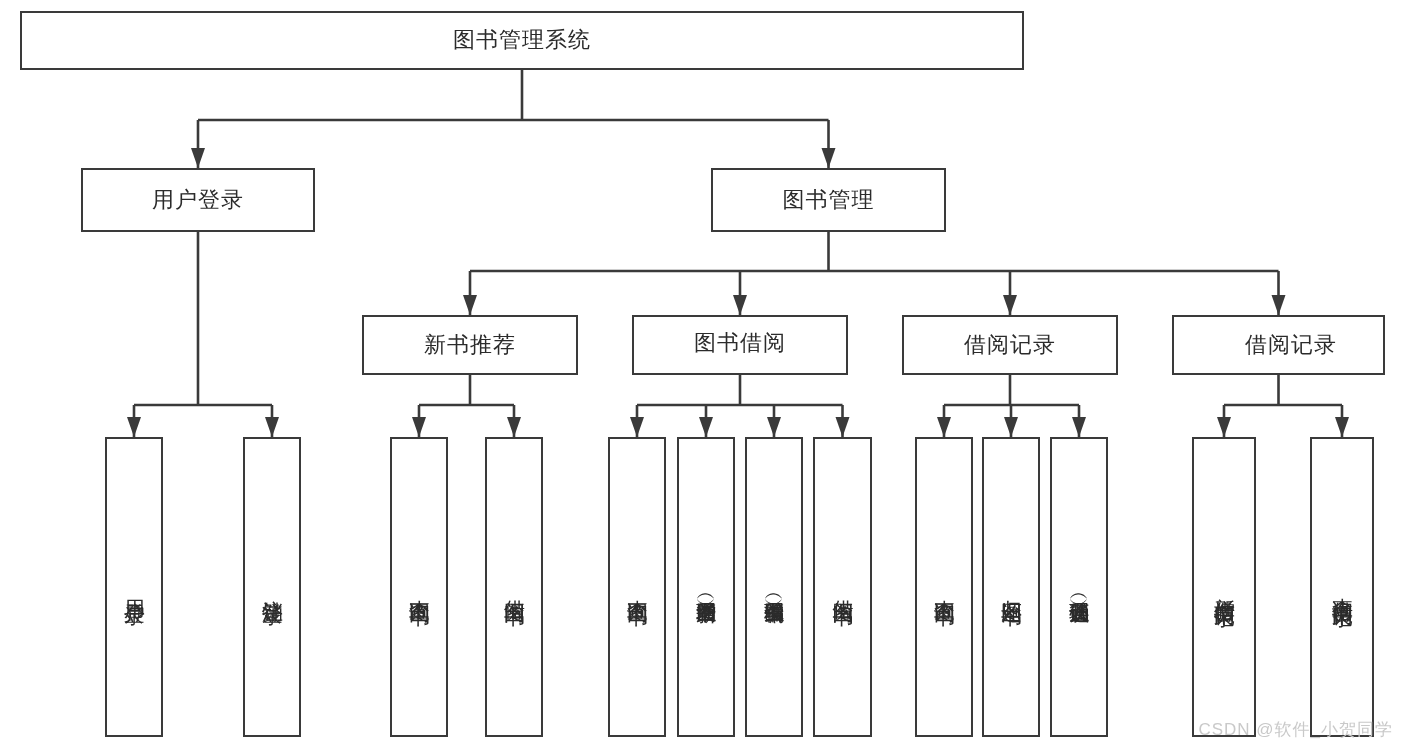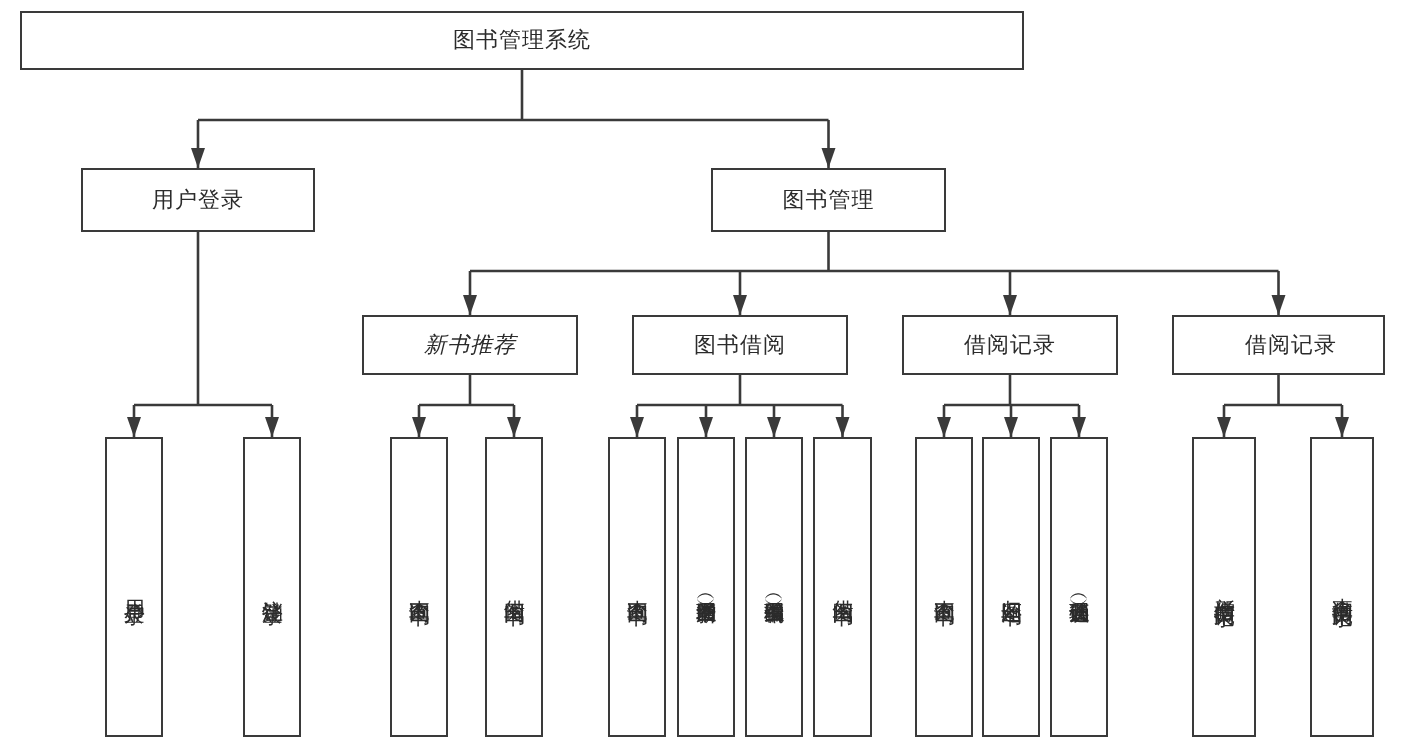--- a/index.html
+++ b/index.html
@@ -115,24 +115,24 @@
   <div id="nodes">
       <div class="node-box" style="left: 20px; top: 11px; width: 1004px; height: 59px;">
         <span class="node-label-h">图书管理系统</span>
       </div>
       <div class="node-box" style="left: 81px; top: 168px; width: 234px; height: 64px;">
         <span class="node-label-h">用户登录</span>
       </div>
       <div class="node-box" style="left: 711px; top: 168px; width: 235px; height: 64px;">
         <span class="node-label-h">图书管理</span>
       </div>
-      <div class="node-box" style="left: 362px; top: 315px; width: 216px; height: 60px; font-style: italic;">
+      <div class="node-box" style="left: 362px; top: 315px; width: 216px; height: 60px;">
         <span class="node-label-h">新书推荐</span>
       </div>
-      <div class="node-box" style="left: 632px; top: 315px; width: 216px; height: 60px;">
+      <div class="node-box" style="left: 632px; top: 315px; width: 216px; height: 60px; font-family: Liberation Mono, monospace;">
         <span class="node-label-h">图书借阅</span>
       </div>
       <div class="node-box" style="left: 902px; top: 315px; width: 216px; height: 60px;">
         <span class="node-label-h">借阅记录</span>
       </div>
       <div class="node-box" style="left: 1172px; top: 315px; width: 213px; height: 60px; padding-left: 25px;">
         <span class="node-label-h">借阅记录</span>
       </div>
       <div class="node-box" style="left: 105px; top: 437px; width: 58px; height: 300px;">
         <span class="node-label-v">用户登录</span>
@@ -167,13 +167,14 @@
       <div class="node-box" style="left: 1050px; top: 437px; width: 58px; height: 300px;">
         <span class="node-label-v tight">确认归还（管理员）</span>
       </div>
       <div class="node-box" style="left: 1192px; top: 437px; width: 64px; height: 300px;">
         <span class="node-label-v">新增借阅记录</span>
       </div>
       <div class="node-box" style="left: 1310px; top: 437px; width: 64px; height: 300px;">
         <span class="node-label-v">查询借阅记录</span>
       </div>
     </div>
+  <div class="watermark">CSDN @软件_小贺同学</div>
 </div>
 
 </body></html>

